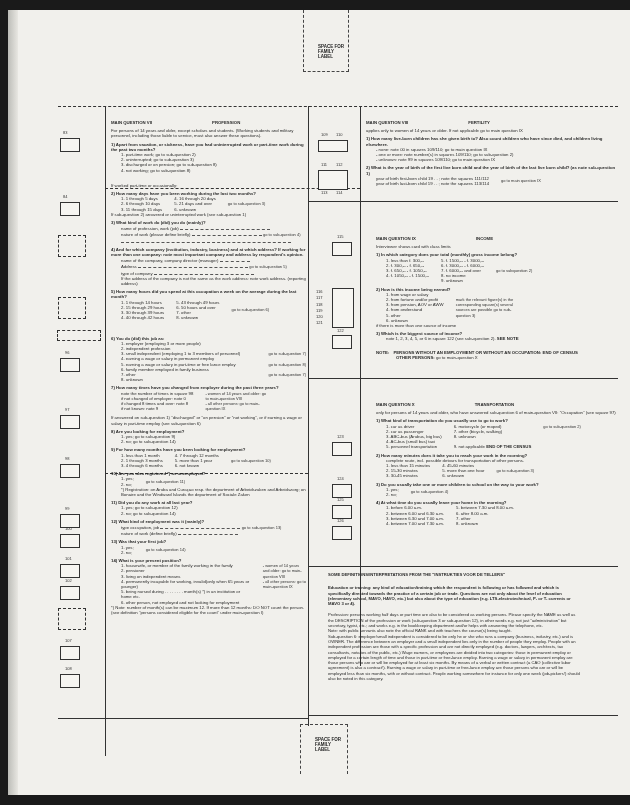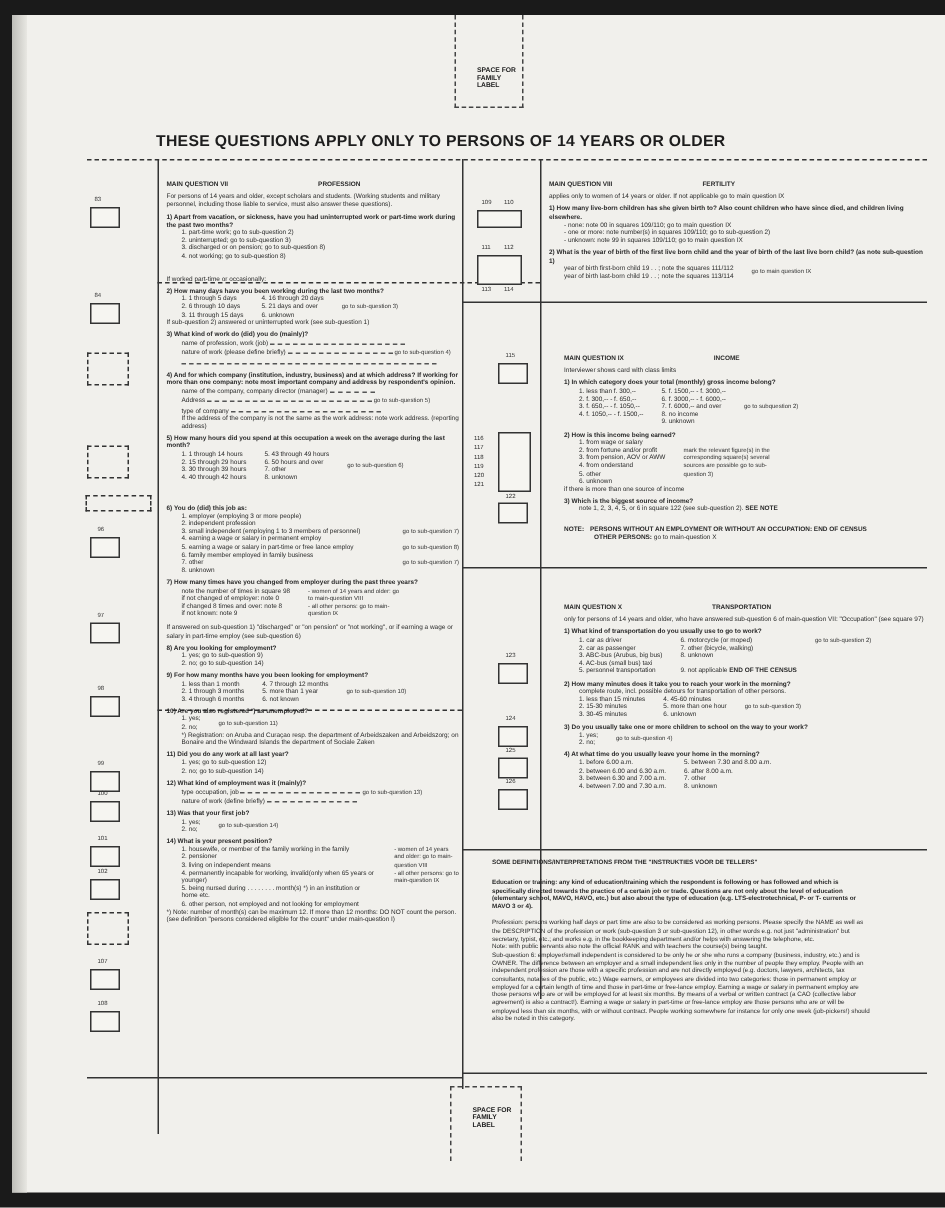--- a/index.html
+++ b/index.html
@@ -30,21 +30,20 @@
 </head>
 <body>
 
 <div class="page">
   <div class="spine"></div>
 
   <div class="label-box" style="left:295px;top:0;width:46px;height:62px;padding-top:34px;">
     <span>SPACE FOR FAMILY LABEL</span>
   </div>
 
-  <div class="title">THESE QUESTIONS APPLY ONLY TO PERSONS OF 14 YEARS OR OLDER</div>
 
   <div class="dash-h" style="left:50px;top:96px;width:560px;"></div>
   <div class="line-v" style="left:97px;top:96px;height:650px;"></div>
   <div class="line-v" style="left:300px;top:96px;height:620px;"></div>
   <div class="line-v" style="left:352px;top:96px;height:560px;"></div>
   <div class="line-h" style="left:300px;top:191px;width:310px;"></div>
   <div class="line-h" style="left:300px;top:368px;width:310px;"></div>
   <div class="line-h" style="left:300px;top:556px;width:310px;"></div>
   <div class="line-h" style="left:300px;top:705px;width:310px;"></div>
   <div class="line-h" style="left:50px;top:708px;width:250px;"></div>

